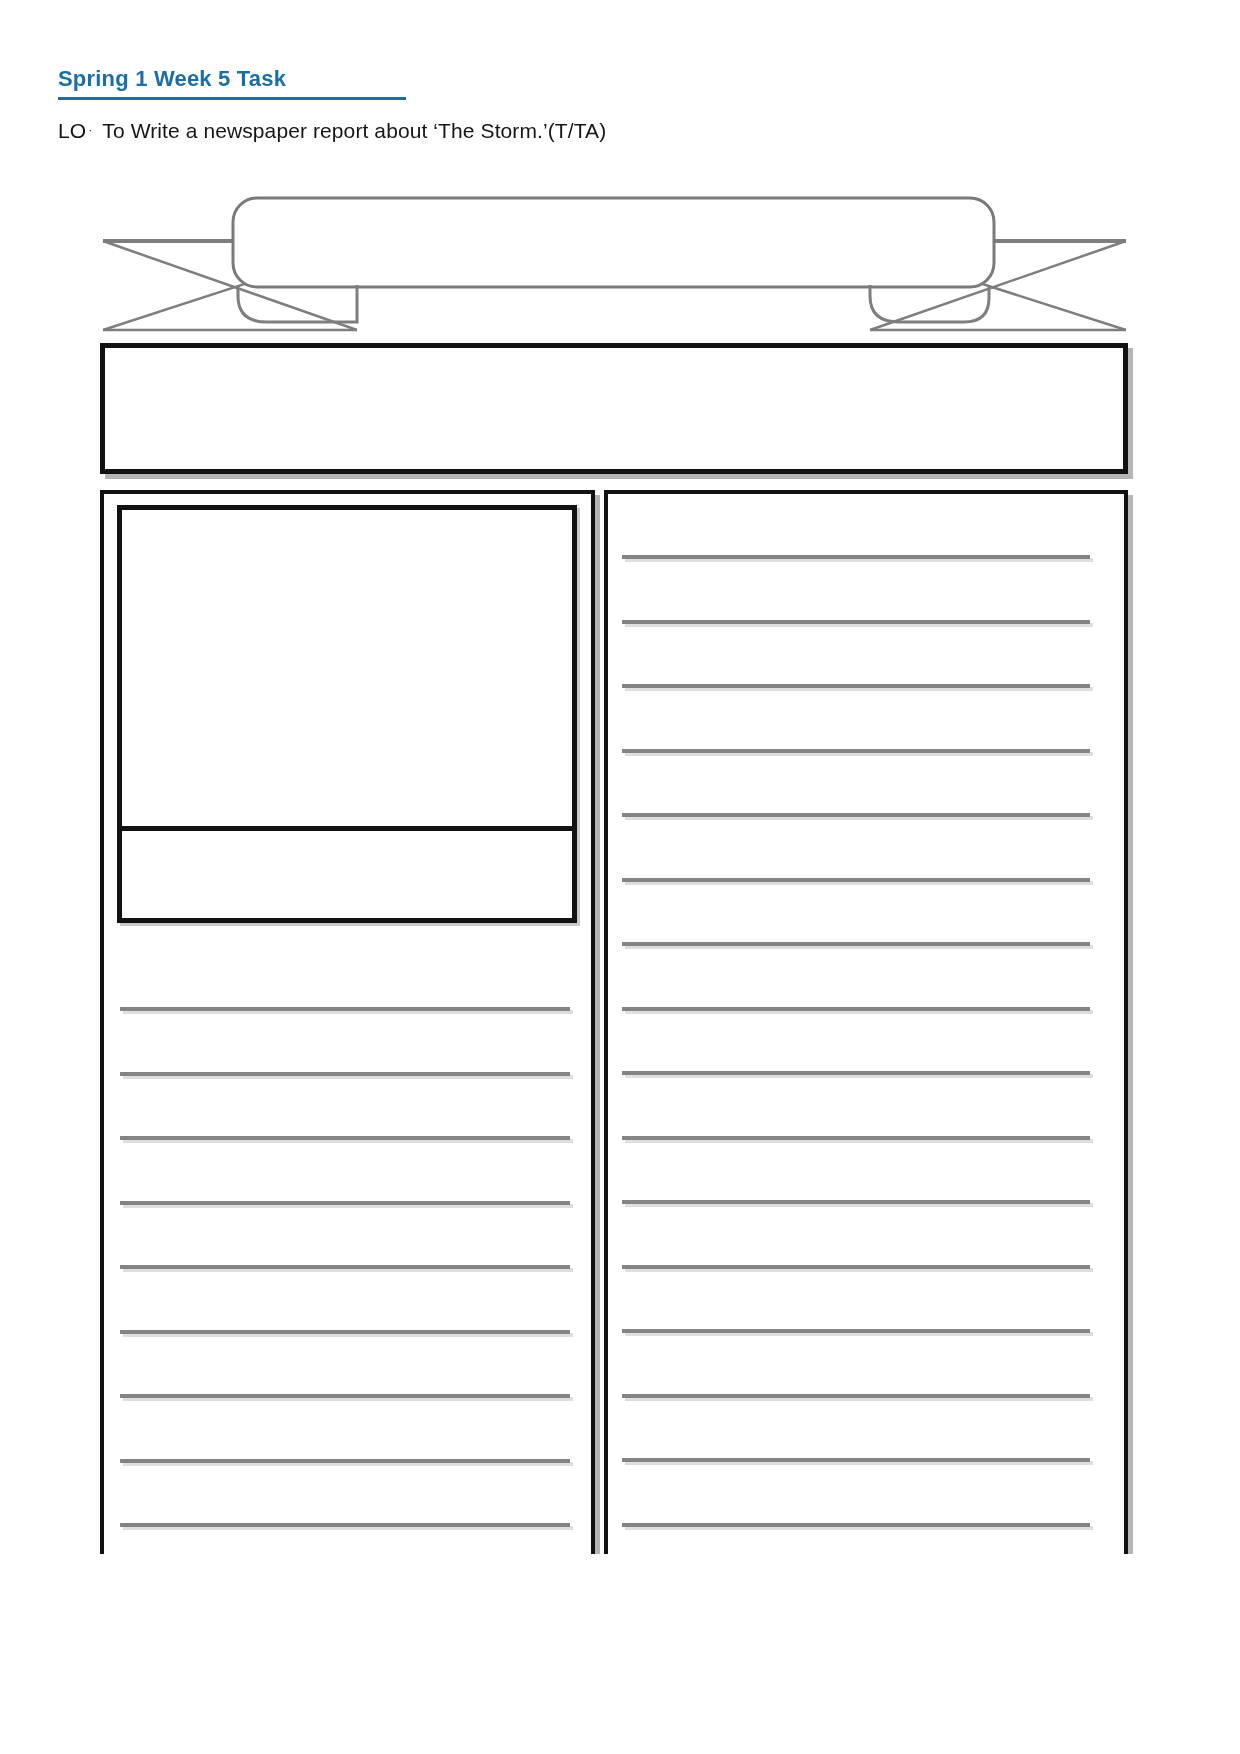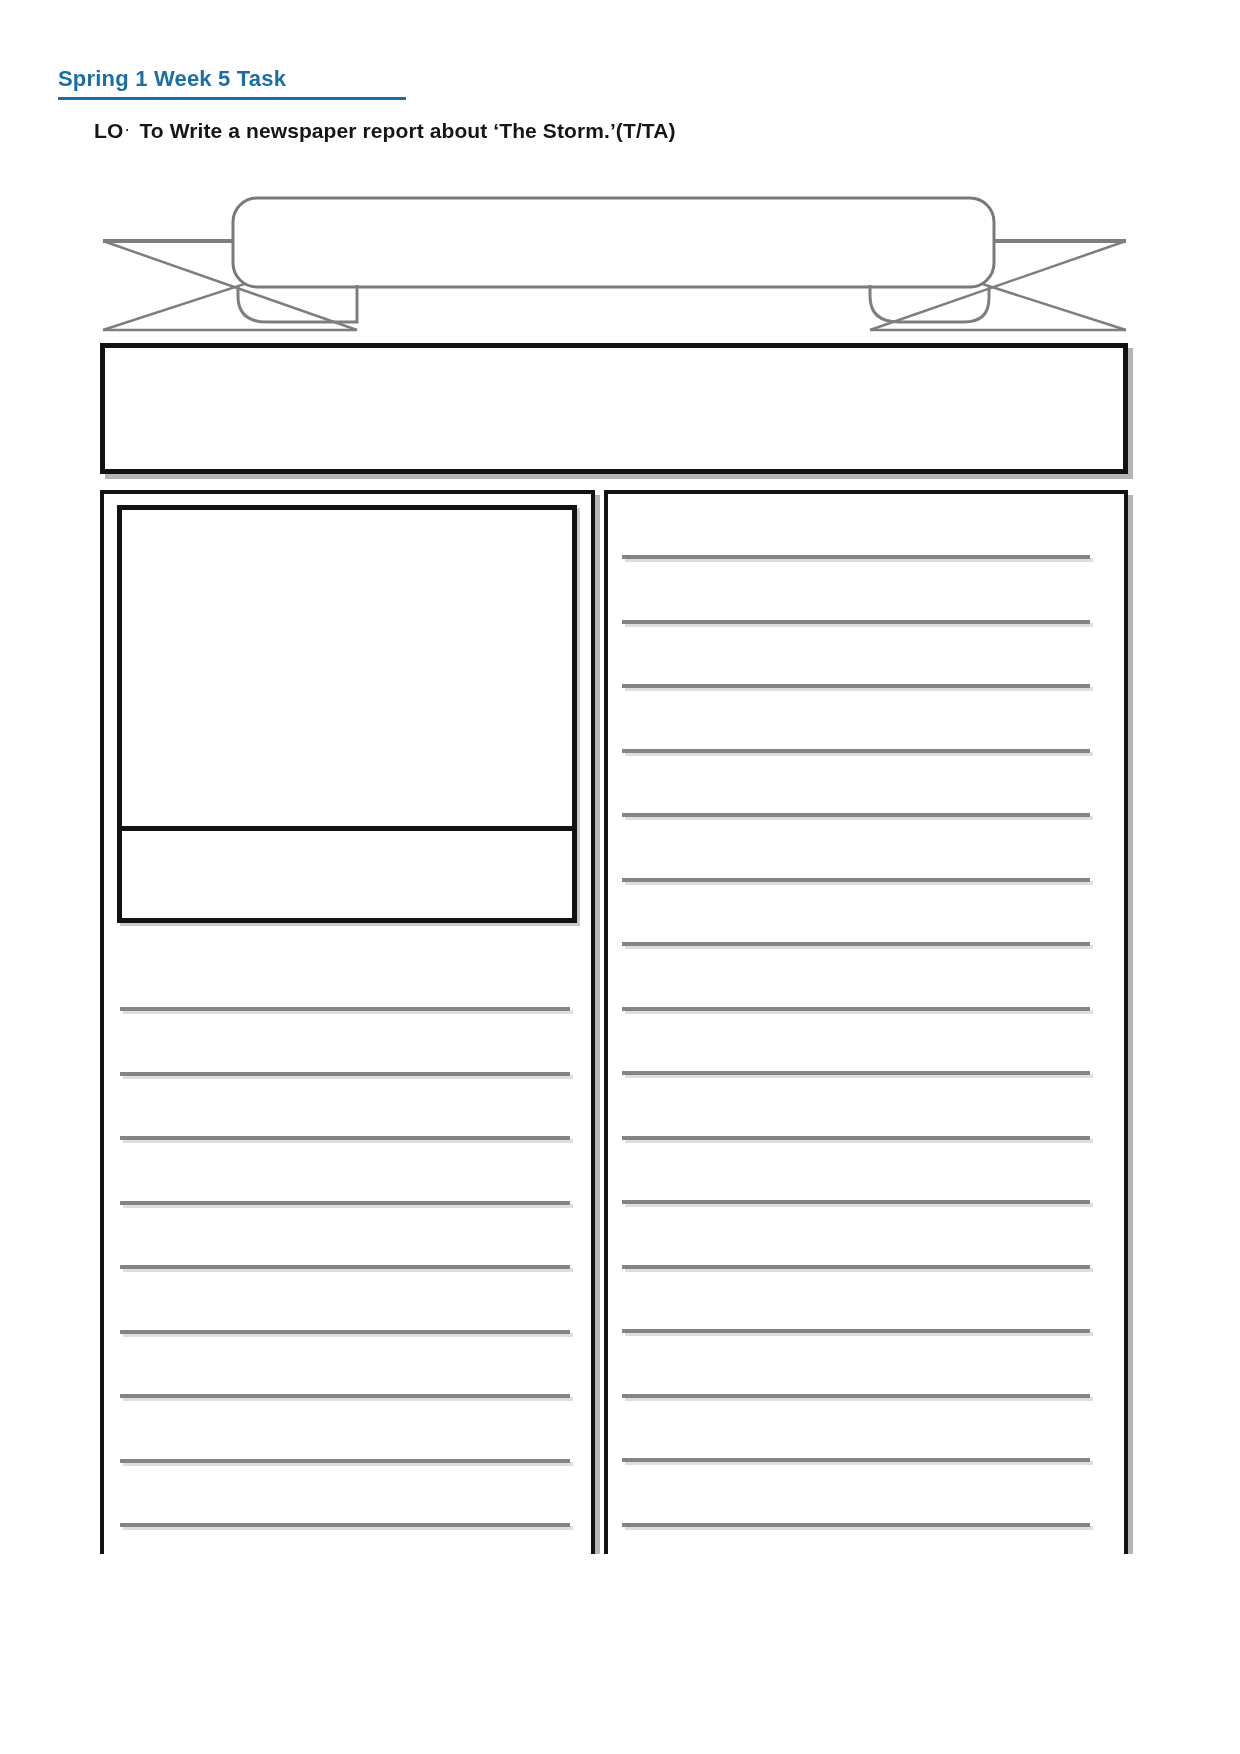--- a/index.html
+++ b/index.html
@@ -14,23 +14,22 @@
   .title-wrap{
     position:absolute;left:58px;top:66px;width:348px;
     border-bottom:3px solid #1c6fa5;
     padding-bottom:5px;
   }
   .title-text{
     color:#1c6fa5;font-size:22px;font-weight:bold;letter-spacing:.2px;
   }
   .lo-line{
     position:absolute;left:58px;top:119px;
-    color:#161616;font-size:21px;font-weight:bold;letter-spacing:.1px;
+    color:#161616;font-size:21px;font-weight:normal;letter-spacing:.1px;
     white-space:nowrap;
-    margin-left:36px;
   }
   .lo-dot{font-size:12px;vertical-align:4px;padding:0 2px;}
   .lo-text{padding-left:8px;}
   
   .banner{position:absolute;left:95px;top:172px;width:1040px;height:165px;}
   
   .headline-box{
     position:absolute;left:100px;top:343px;width:1028px;height:131px;
     box-sizing:border-box;border:5px solid #121212;background:#ffffff;
     box-shadow:5px 5px 0 #b5b5b5;

